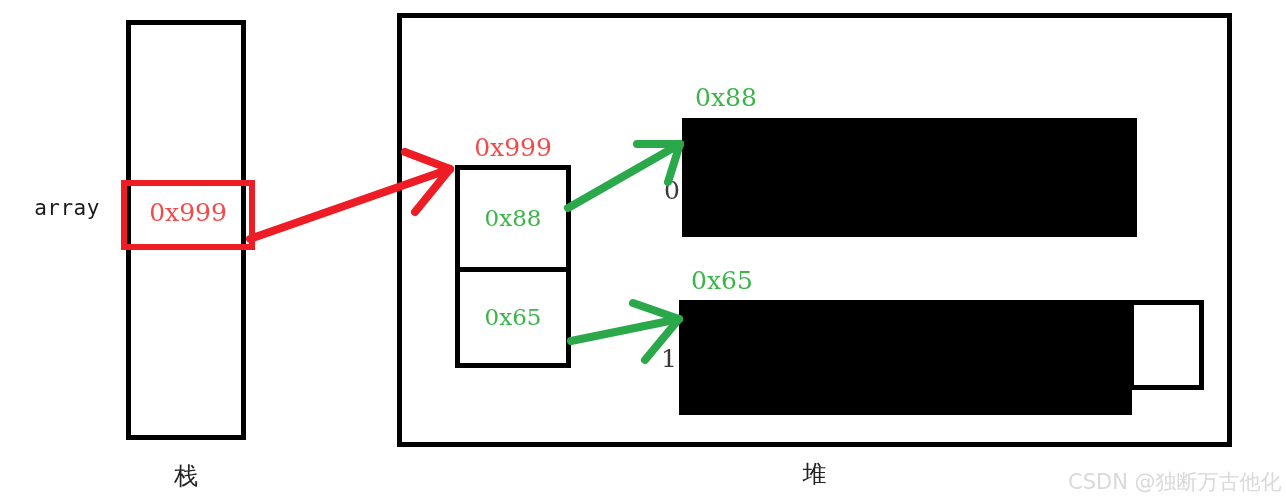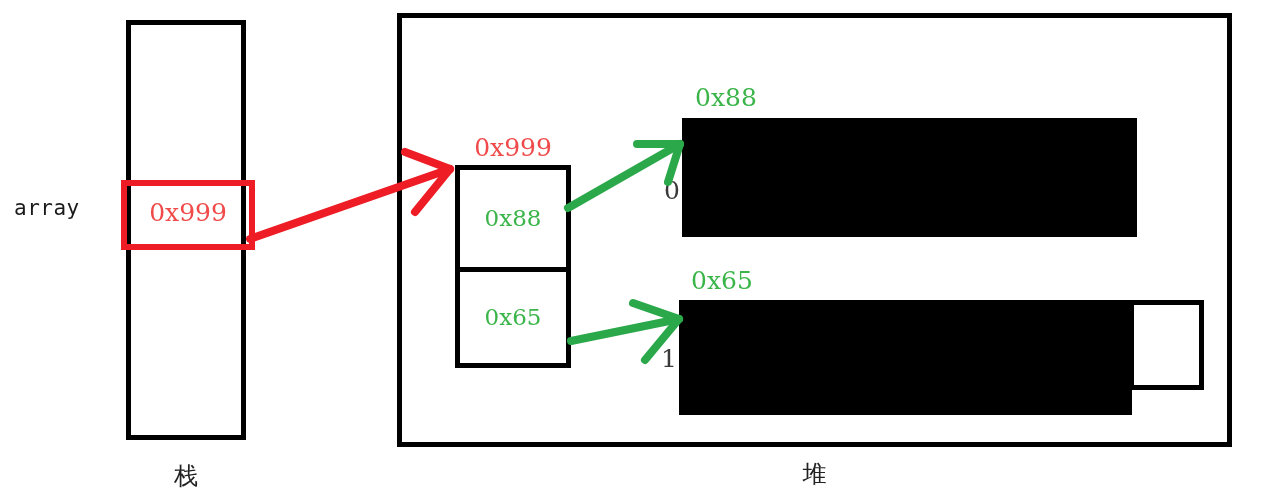--- a/index.html
+++ b/index.html
@@ -26,21 +26,21 @@
     width: 120px;
     height: 420px;
     border: 5px solid #000000;
     box-sizing: border-box;
     background: #ffffff;
   }
   #array-label {
     left: 14px;
     top: 196px;
     width: 106px;
-    text-align: left;
+    text-align: center;
     font-family: "DejaVu Sans Mono", "Liberation Mono", monospace;
     font-size: 21px;
     color: #1a1a1a;
     letter-spacing: 0.5px;
   }
   #stack-slot {
     left: 121px;
     top: 180px;
     width: 134px;
     height: 70px;
@@ -236,14 +236,15 @@
       <line x1="680" y1="144" x2="668" y2="182" stroke="#2aa84a" stroke-width="8" stroke-linecap="round"></line>
     </g>
 
     <g>
       <line x1="571" y1="341" x2="679" y2="319" stroke="#2aa84a" stroke-width="8" stroke-linecap="round"></line>
       <line x1="679" y1="319" x2="633" y2="303" stroke="#2aa84a" stroke-width="8" stroke-linecap="round"></line>
       <line x1="679" y1="319" x2="645" y2="360" stroke="#2aa84a" stroke-width="8" stroke-linecap="round"></line>
     </g>
   </svg>
 
+  <div class="abs" id="watermark">CSDN @独断万古他化</div>
 
 </div>
 
 </body></html>

